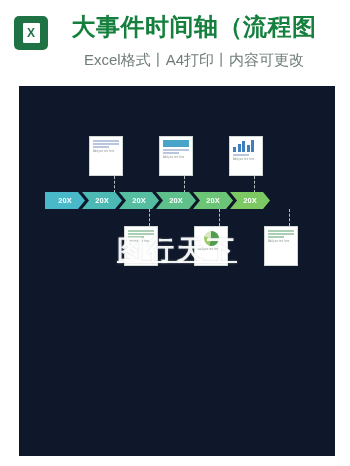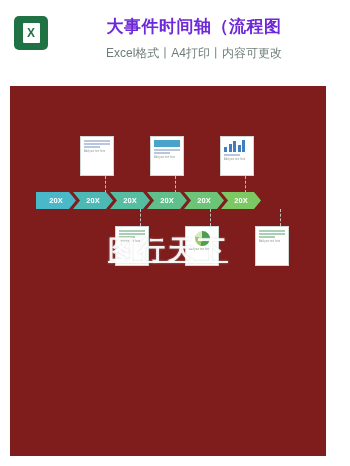--- a/index.html
+++ b/index.html
@@ -50,43 +50,43 @@
     font-weight: bold;
     font-family: "Liberation Sans", sans-serif;
     line-height: 1;
   }
   .title-block {
     flex: 1 1 auto;
     text-align: center;
     margin-left: 2px;
   }
   .main-title {
-    color: #6d28d9;
-    font-size: 17px;
+    color: #15803d;
+    font-size: 24px;
     font-weight: bold;
     letter-spacing: 0.5px;
     line-height: 26px;
     white-space: nowrap;
   }
   .sub-title {
     color: #6f7d76;
-    font-size: 12px;
+    font-size: 15px;
     line-height: 16px;
-    margin-top: 5px;
+    margin-top: 12px;
     white-space: nowrap;
   }
 
   
   .canvas {
     position: absolute;
-    left: 10px;
+    left: 19px;
     top: 86px;
     width: 316px;
     height: 370px;
-    background: #7f1d1d;
+    background: #0f172a;
   }
 
   
   .diagram {
     position: absolute;
     left: 0;
     top: 28px;
     width: 316px;
     height: 190px;
   }

